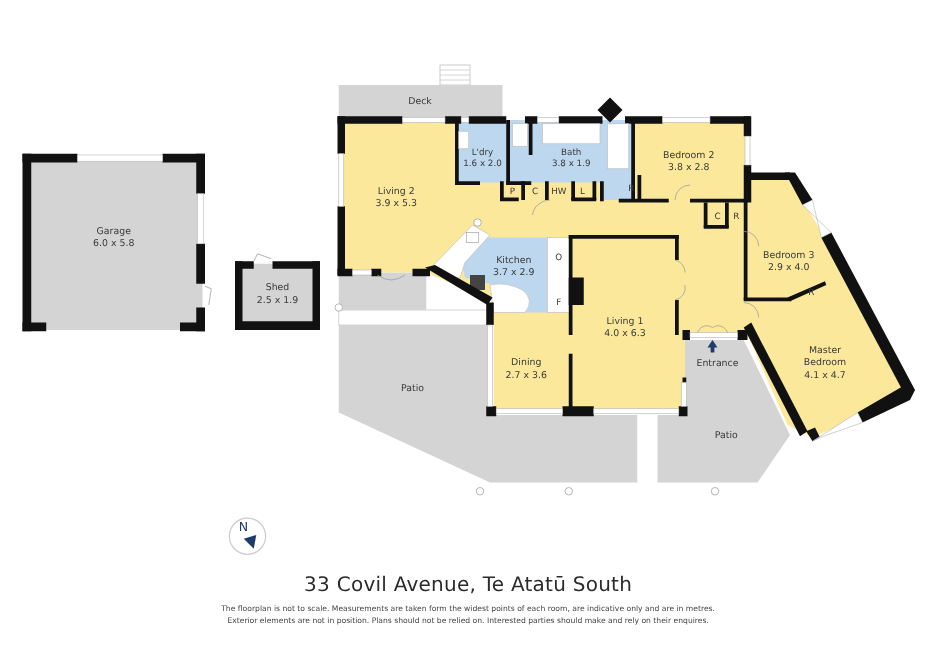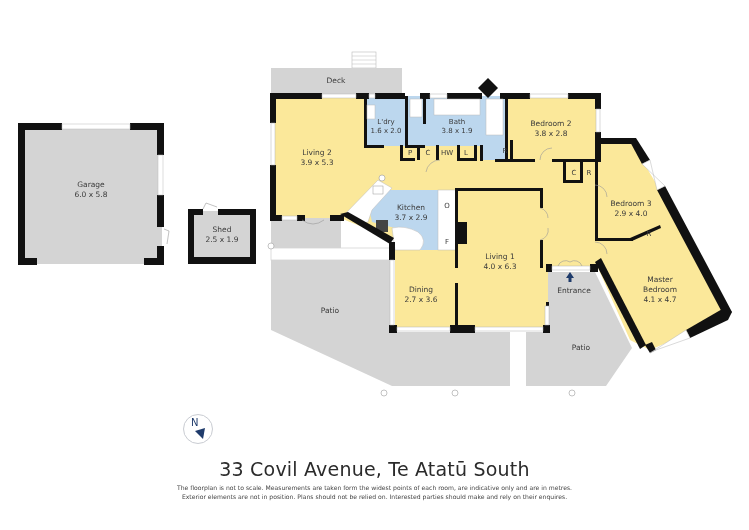--- a/index.html
+++ b/index.html
@@ -1,20 +1,20 @@
 <!DOCTYPE html>
 <html><head>
 <meta charset="utf-8">
 <style>
   html, body { margin: 0; padding: 0; background: #ffffff; }
   body { width: 749px; height: 530px; position: relative; overflow: hidden; font-family: "DejaVu Sans", sans-serif; }
   #plan { position: absolute; left: 0; top: 0; width: 749px; height: 530px; }
   .room-label { font-family: "DejaVu Sans", sans-serif; font-size: 7.5px; fill: #3a3a3a; text-anchor: middle; }
   .small-label { font-family: "DejaVu Sans", sans-serif; font-size: 7px; fill: #3a3a3a; text-anchor: middle; }
-  .title { position: absolute; left: 0; width: 749px; top: 458px; text-align: center; font-family: "DejaVu Sans", sans-serif; font-size: 19px; color: #2b2b2b; letter-spacing: 0.2px; }
+  .title { position: absolute; left: 0; width: 749px; top: 458px; text-align: center; font-family: "DejaVu Sans", sans-serif; font-size: 16px; color: #2b2b2b; letter-spacing: 0.2px; }
   .disclaimer { position: absolute; left: 0; width: 749px; top: 483px; text-align: center; font-family: "DejaVu Sans", sans-serif; font-size: 6.1px; color: #444; line-height: 9px; }
   .compass { position: absolute; left: 183px; top: 414px; width: 28px; height: 28px; border-radius: 50%; border: 1px solid #c9ccd2; background: #fff; }
   .compass-n { position: absolute; left: 7px; top: 2px; font-family: "DejaVu Sans", sans-serif; font-size: 10px; color: #1f3b6b; }
 </style>
 </head>
 <body>
 
 <svg id="plan" viewBox="0 0 749 530" xmlns="http://www.w3.org/2000/svg">
 
   <g>

